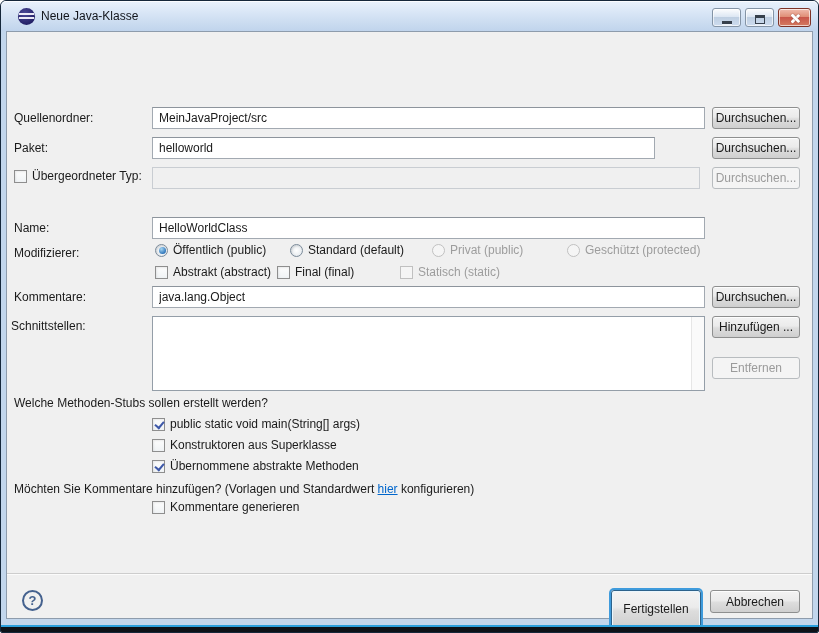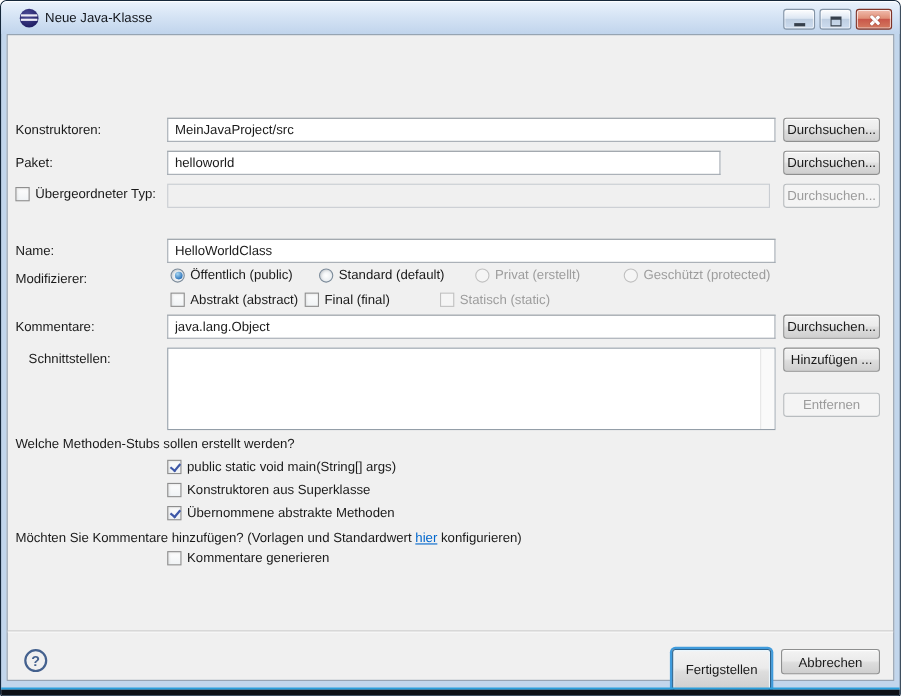--- a/index.html
+++ b/index.html
@@ -154,21 +154,21 @@
         </button>
       <button class="winbtn close">
           <span class="glyph-x"></span>
         </button>
     </div>
   </div>
 
   <div class="content">
 
 
-    <div class="lbl" style="left:7px; top:79px;">Konstruktoren:</div>
+    <div class="lbl" style="left:7px; top:79px;">Quellenordner:</div>
     <input class="textfield" style="left: 145px; top: 75px; width: 553px;" value="MeinJavaProject/src">
     <button class="btn" style="left:705px; top:75px; width:88px;">Durchsuchen...</button>
 
     <div class="lbl" style="left:7px; top:109px;">Paket:</div>
     <input class="textfield" style="left: 145px; top: 105px; width: 503px;" value="helloworld">
     <button class="btn" style="left:705px; top:105px; width:88px;">Durchsuchen...</button>
 
     <div class="ctl" style="left:7px; top:137px;">
       <span class="cb"></span>
       <span class="ctl-label">Übergeordneter Typ:</span>
@@ -184,21 +184,21 @@
     <div class="ctl" style="left:148px; top:211px;">
       <span class="radio selected"></span>
       <span class="ctl-label">Öffentlich (public)</span>
     </div>
     <div class="ctl" style="left:283px; top:211px;text-align:right;">
       <span class="radio"></span>
       <span class="ctl-label">Standard (default)</span>
     </div>
     <div class="ctl disabled" style="left:425px; top:211px;">
       <span class="radio"></span>
-      <span class="ctl-label">Privat (erstellt)</span>
+      <span class="ctl-label">Privat (public)</span>
     </div>
     <div class="ctl disabled" style="left:560px; top:211px;">
       <span class="radio"></span>
       <span class="ctl-label">Geschützt (protected)</span>
     </div>
 
     <div class="ctl" style="left:148px; top:233px;">
       <span class="cb"></span>
       <span class="ctl-label">Abstrakt (abstract)</span>
     </div>
@@ -208,21 +208,21 @@
     </div>
     <div class="ctl disabled" style="left:393px; top:233px;">
       <span class="cb"></span>
       <span class="ctl-label">Statisch (static)</span>
     </div>
 
     <div class="lbl" style="left:7px; top:258px;">Kommentare:</div>
     <input class="textfield" style="left: 145px; top: 254px; width: 553px;" value="java.lang.Object">
     <button class="btn" style="left:705px; top:254px; width:88px;">Durchsuchen...</button>
 
-    <div class="lbl" style="left:19px; top:287px;">Schnittstellen:</div>
+    <div class="lbl" style="left:4px; top:287px;">Schnittstellen:</div>
     <div class="listbox" style="left:145px; top:284px; width:553px; height:75px;">
       <div class="scroll-track"></div>
     </div>
     <button class="btn" style="left:705px; top:284px; width:88px;">Hinzufügen ...</button>
     <button class="btn disabled" style="left:705px; top:325px; width:88px;">Entfernen</button>
 
     <div class="text-line" style="left:7px; top:364px;">Welche Methoden-Stubs sollen erstellt werden?</div>
 
     <div class="ctl" style="left:145px; top:385px;">
       <span class="cb checked"></span>

